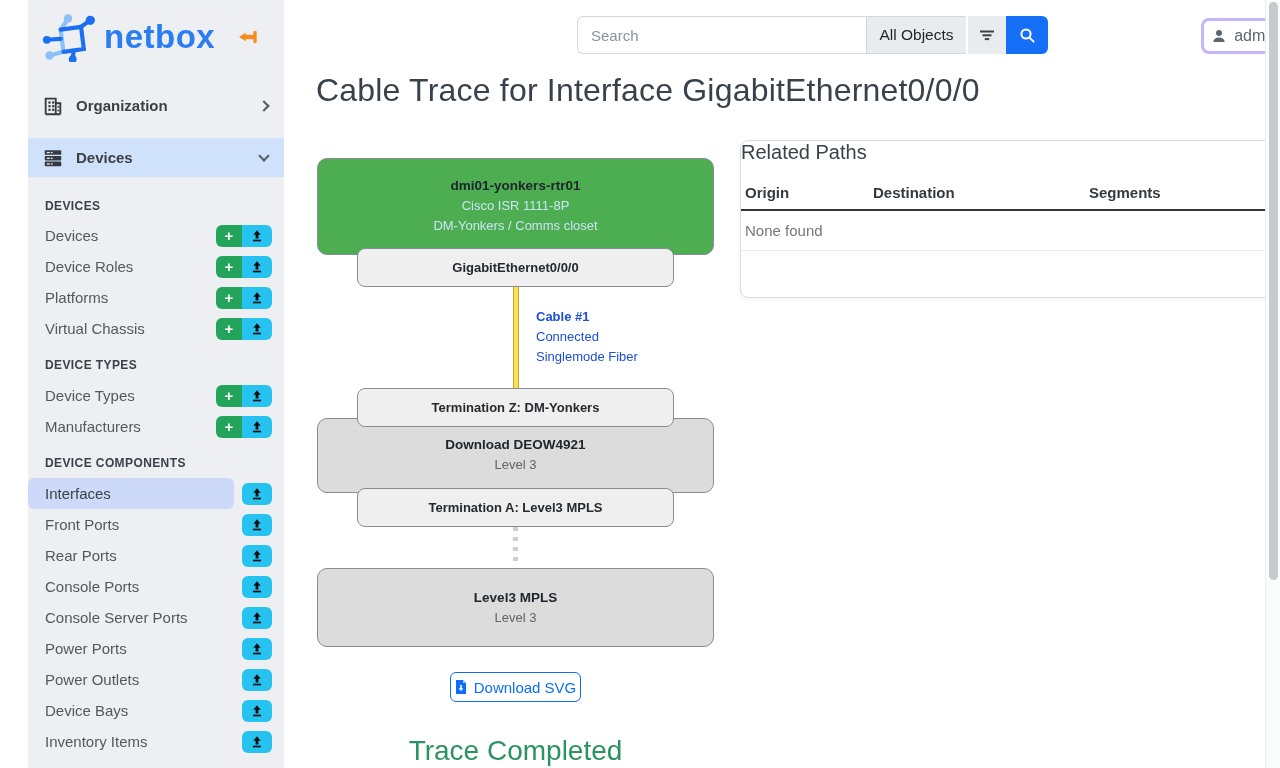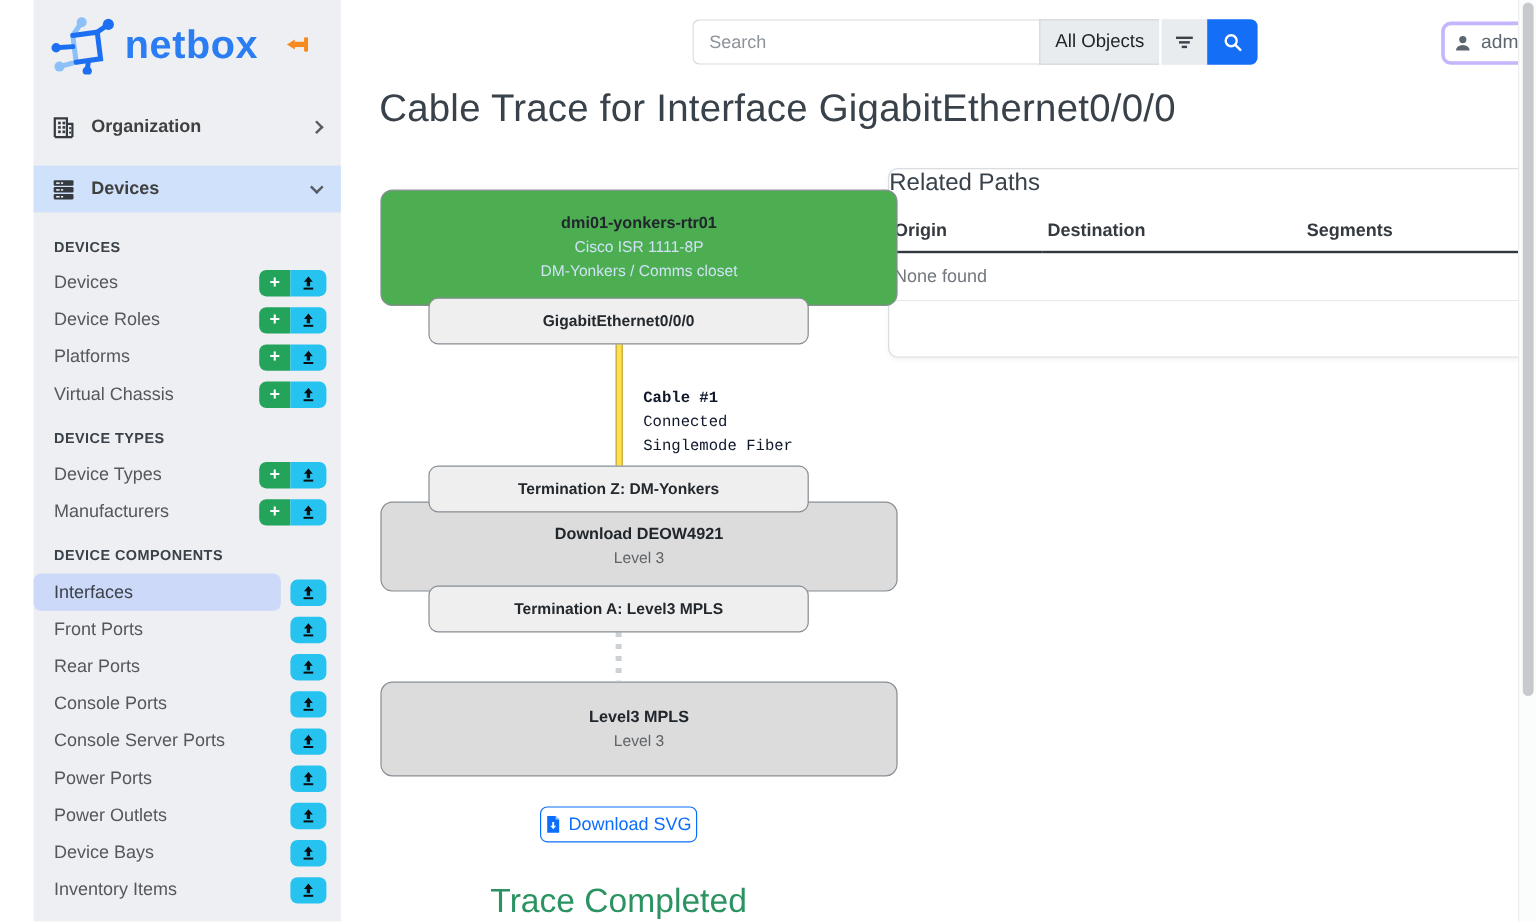--- a/index.html
+++ b/index.html
@@ -60,34 +60,34 @@
                  border:3px solid #c4b5fd; border-radius:8px; display:flex; align-items:center;
                  justify-content:center; gap:7px; color:#5d6670; font-size:16px; cursor:pointer; }
   .caret-down { width:0; height:0; border-left:5px solid transparent; border-right:5px solid transparent;
                 border-top:5px solid #5d6670; }
 
   .page-title { position:absolute; left:16px; top:72px; font-size:32px; font-weight:400;
                 color:#39424a; letter-spacing:.2px; }
 
   
   .diagram { position:absolute; left:17px; top:158px; width:397px; height:620px; }
-  .node-outer { position:absolute; left:0; width:431px; background:#dcdcdc; border:1px solid #878d92;
+  .node-outer { position:absolute; left:0; width:397px; background:#dcdcdc; border:1px solid #878d92;
                 border-radius:10px; text-align:center; z-index:1; cursor:pointer; }
   .node-outer.green { background:#4cae51; }
   .node-outer .n-title { font-size:13.5px; font-weight:bold; color:#20262c; line-height:20px; }
   .node-outer .n-sub { font-size:13px; color:#5f6468; line-height:20px; }
   .node-outer.green .n-sub { color:#cfe2f6; }
   .node-inner { position:absolute; left:40px; width:317px; height:39px; background:#efefef;
                 border:1px solid #878d92; border-radius:8px; display:flex; align-items:center;
                 justify-content:center; font-size:13px; font-weight:bold; color:#24292e;
                 z-index:2; cursor:pointer; }
   .cable-line { position:absolute; left:196px; top:129px; width:6px; height:101px; background:#ffdf4d;
                 border-left:1px solid #bfa93e; border-right:1px solid #bfa93e; }
-  .cable-label { position:absolute; left:219px; top:164px; font-size:13px; line-height:20px;
-                 color:#0f172a; cursor:pointer;font-family:Liberation Mono, monospace; }
+  .cable-label { position:absolute; left:219px; top:149px; font-size:13px; line-height:20px;
+                 color:#1d4ed8; cursor:pointer; }
   .cable-label .c-name { font-weight:bold; }
   .dotted-line { position:absolute; left:196px; top:369px; width:5px; height:40px;
                  background:repeating-linear-gradient(180deg,#ccd1d5 0 4px,transparent 4px 10px); }
   .download-btn { position:absolute; left:133px; top:514px; width:131px; height:30px; background:#fff;
                   border:1px solid #0d6efd; border-radius:6px; color:#0d6efd; display:flex;
                   align-items:center; justify-content:center; gap:7px; font-size:15px; cursor:pointer; }
   .trace-status { position:absolute; left:0; top:577px; width:397px; text-align:center;
                   font-size:28px; color:#2b9362; }
 
   

